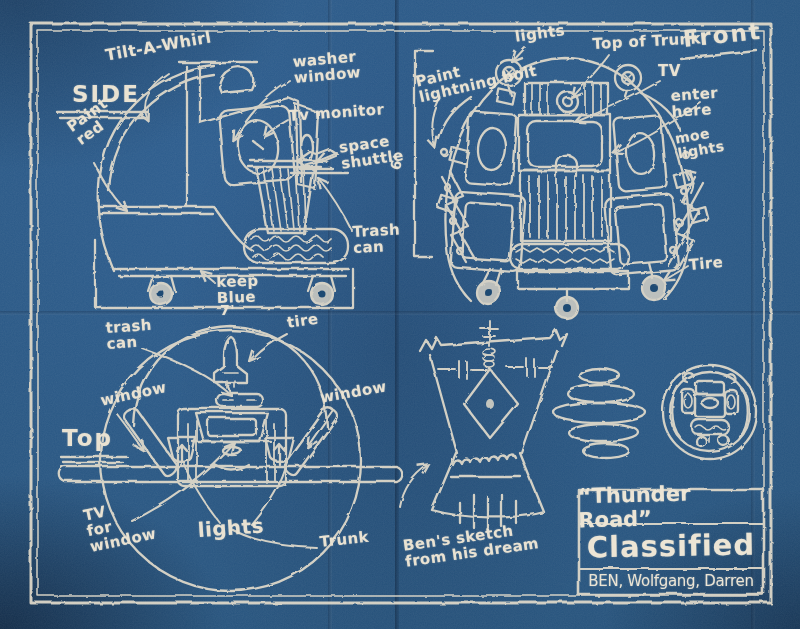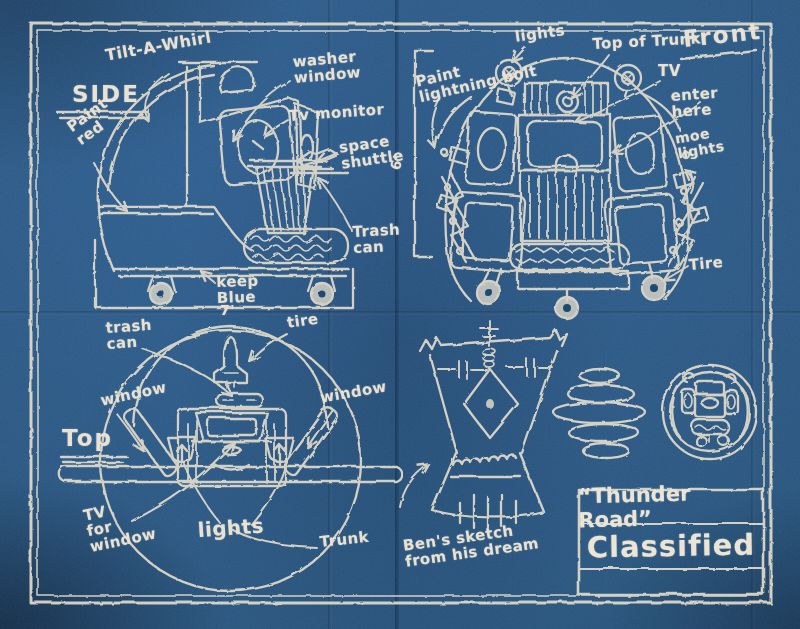--- a/index.html
+++ b/index.html
@@ -303,15 +303,16 @@
 window</div>
   <div class="lbl" style="left:197px;top:520px;font-size:20px;transform:rotate(-4deg)">lights</div>
   <div class="lbl" style="left:319px;top:534px;transform:rotate(-6deg)">Trunk</div>
 
   <div class="lbl" style="left:402px;top:538px;transform:rotate(-8deg)">Ben's sketch
 from his dream</div>
 
   <div class="tblock" style="left:578px;top:488px;width:186px;height:106px">
     <div class="trow t1">“Thunder Road”</div>
     <div class="trow t2">Classified</div>
+    <div class="trow t3">BEN, Wolfgang, Darren</div>
   </div>
 
 </div>
 
 </body></html>

